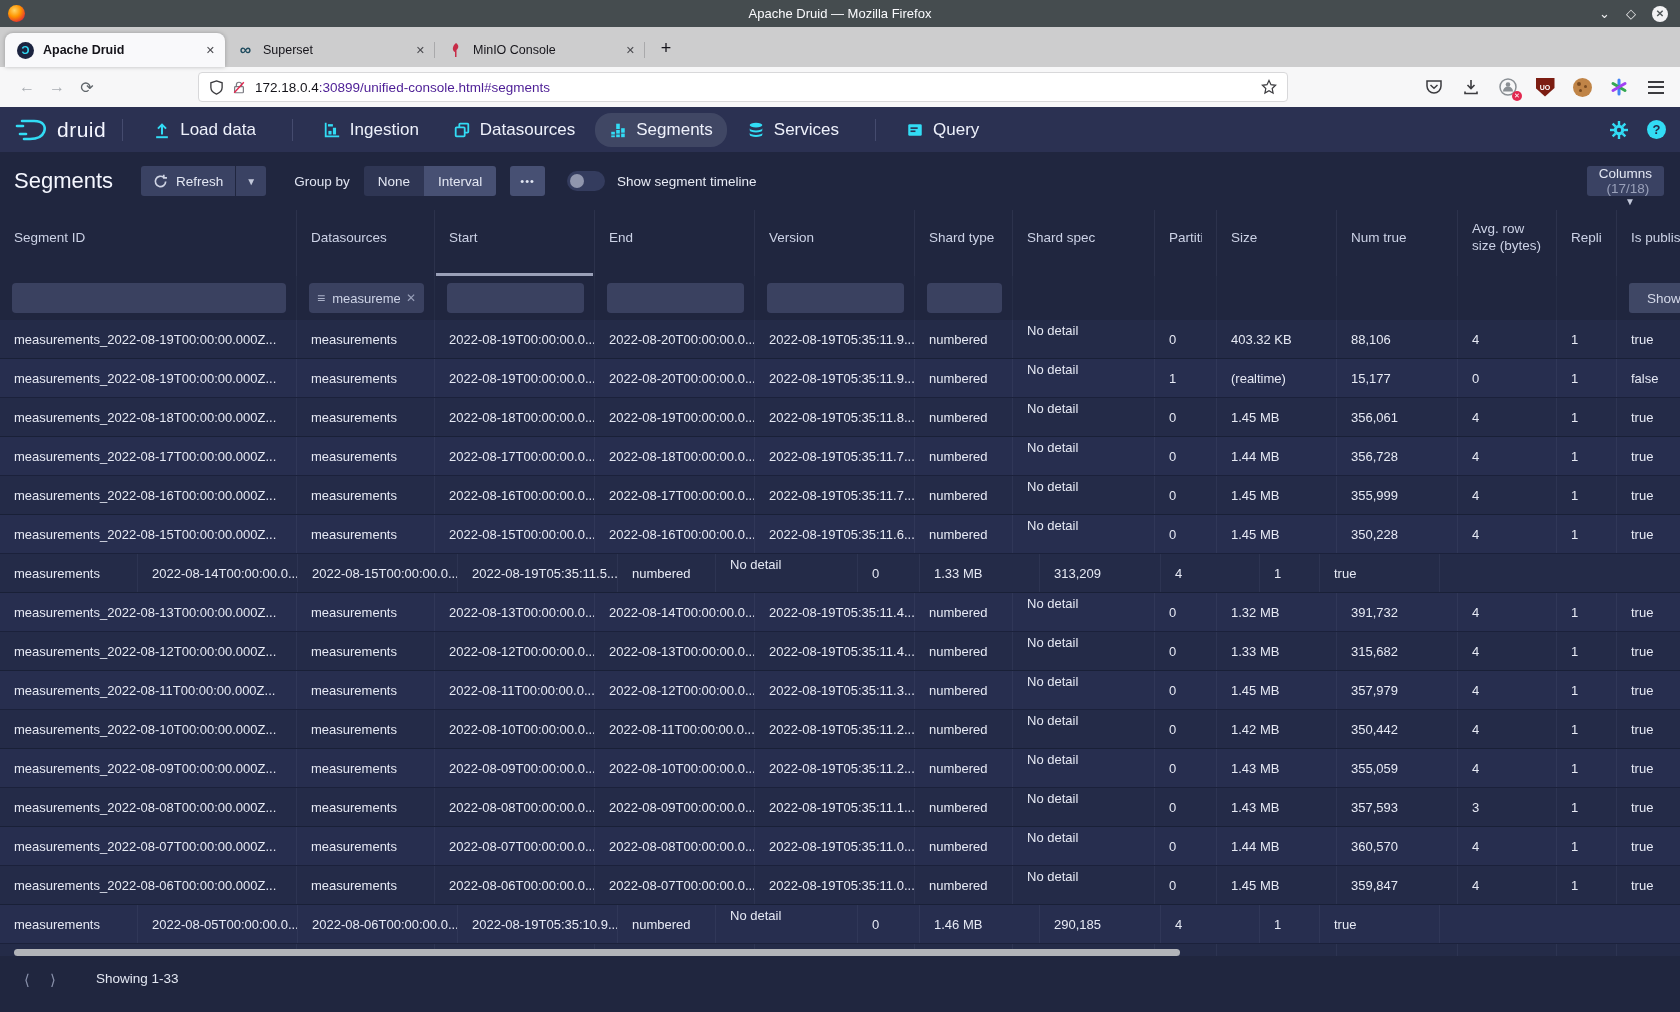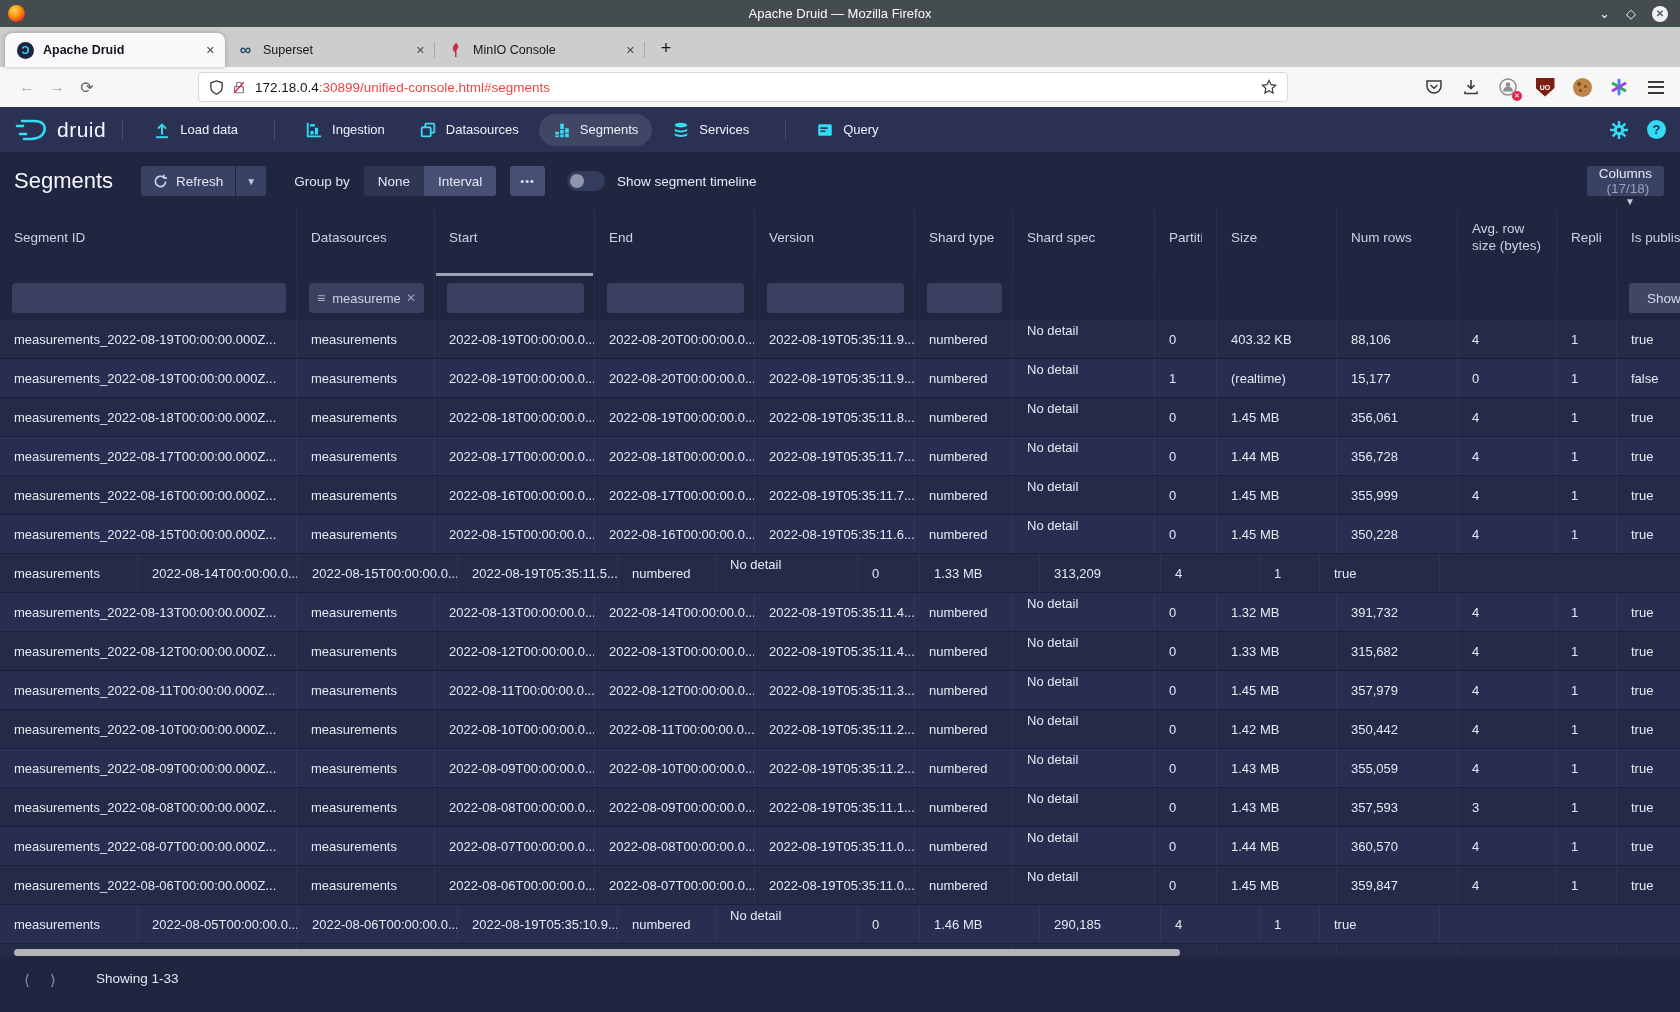--- a/index.html
+++ b/index.html
@@ -34,39 +34,39 @@
 
   
   .toolbar { height:40px; background:#f7f7f8; display:flex; align-items:center; padding:0 12px; flex:none; }
   .nav-arrow { width:30px; height:28px; display:flex; align-items:center; justify-content:center; font-size:16px; color:#60666b; }
   .nav-arrow.dim { color:#a9adb2; }
   .urlbar { height:30px; width:1090px; margin-left:96px; background:#ffffff; border-radius:4px; border:1px solid #d8d8da;
     display:flex; align-items:center; padding:0 10px; }
   .urlbar svg { flex:none; }
   .url-text { font-size:13.5px; margin-left:9px; white-space:nowrap; overflow:hidden; flex:1; }
   .url-host { color:#15141a; }
-  .url-rest { color:#ef4444; }
+  .url-rest { color:#4c1d95; }
   .tb-icons { margin-left:auto; display:flex; align-items:center; gap:13px; }
   .tb-ic { width:24px; height:24px; display:flex; align-items:center; justify-content:center; position:relative; }
   .ublock { width:19px; height:19px; background:#7c1d12; color:#fff; font-size:7px; font-weight:bold;
     display:flex; align-items:center; justify-content:center; clip-path:polygon(0 0,100% 0,100% 55%,50% 100%,0 55%); }
   .cookie { width:19px; height:19px; border-radius:50%; background:#c08447; position:relative; }
   .cookie i { position:absolute; background:#7a4c22; border-radius:50%; }
   .ext-badge { position:absolute; right:-2px; bottom:-2px; width:10px; height:10px; border-radius:50%; background:#e22850;
     color:#fff; font-size:7px; display:flex; align-items:center; justify-content:center; }
   .burger { display:flex; flex-direction:column; gap:3.5px; }
   .burger i { width:16px; height:2px; background:#3b3b3f; }
 
   
   .druidbar { height:45px; background:#2b3152; display:flex; align-items:center; padding:0 14px; flex:none; }
   .druid-logo { display:flex; align-items:center; gap:7px; }
   .druid-word { color:#f4f6ff; font-size:21px; letter-spacing:.5px; }
   .dbar-div { width:1px; height:22px; background:#454b6e; margin:0 16px; }
   .dnav-item { display:flex; align-items:center; gap:9px; padding:7px 14px; border-radius:16px; color:#eef1fb;
-    font-size:13px; white-space:nowrap; margin-right:6px; }
+    font-size:17px; white-space:nowrap; margin-right:6px; }
   .dnav-item.active { background:#404764; }
   .dbar-right { margin-left:auto; display:flex; align-items:center; gap:18px; }
   .help-circle { width:19px; height:19px; border-radius:50%; background:#32dcf5; color:#232948; font-size:13px;
     font-weight:bold; display:flex; align-items:center; justify-content:center; }
 
   
   .viewhdr { height:58px; display:flex; align-items:center; padding:0 14px; flex:none; background:#20263f; }
   .view-title { font-size:22px; color:#f5f7ff; margin-right:28px; }
   .btn { background:#3a4263; color:#e3e7f3; border-radius:3px; font-size:13.5px; height:30px;
     display:flex; align-items:center; padding:0 12px; }
@@ -386,21 +386,21 @@
         <div class="th nowrap" style="width: 142px;">
           <span class="lbl">Shard spec</span>
         </div>
         <div class="th nowrap" style="width: 62px;">
           <span class="lbl">Partiti...</span>
         </div>
         <div class="th nowrap" style="width: 120px;">
           <span class="lbl">Size</span>
         </div>
         <div class="th nowrap" style="width: 121px;">
-          <span class="lbl">Num rows</span>
+          <span class="lbl">Num true</span>
         </div>
         <div class="th" style="width: 99px;">
           <span class="lbl">Avg. row size (bytes)</span>
         </div>
         <div class="th nowrap" style="width: 60px;">
           <span class="lbl">Replic...</span>
         </div>
         <div class="th nowrap" style="width: 120px;">
           <span class="lbl">Is published</span>
         </div>

